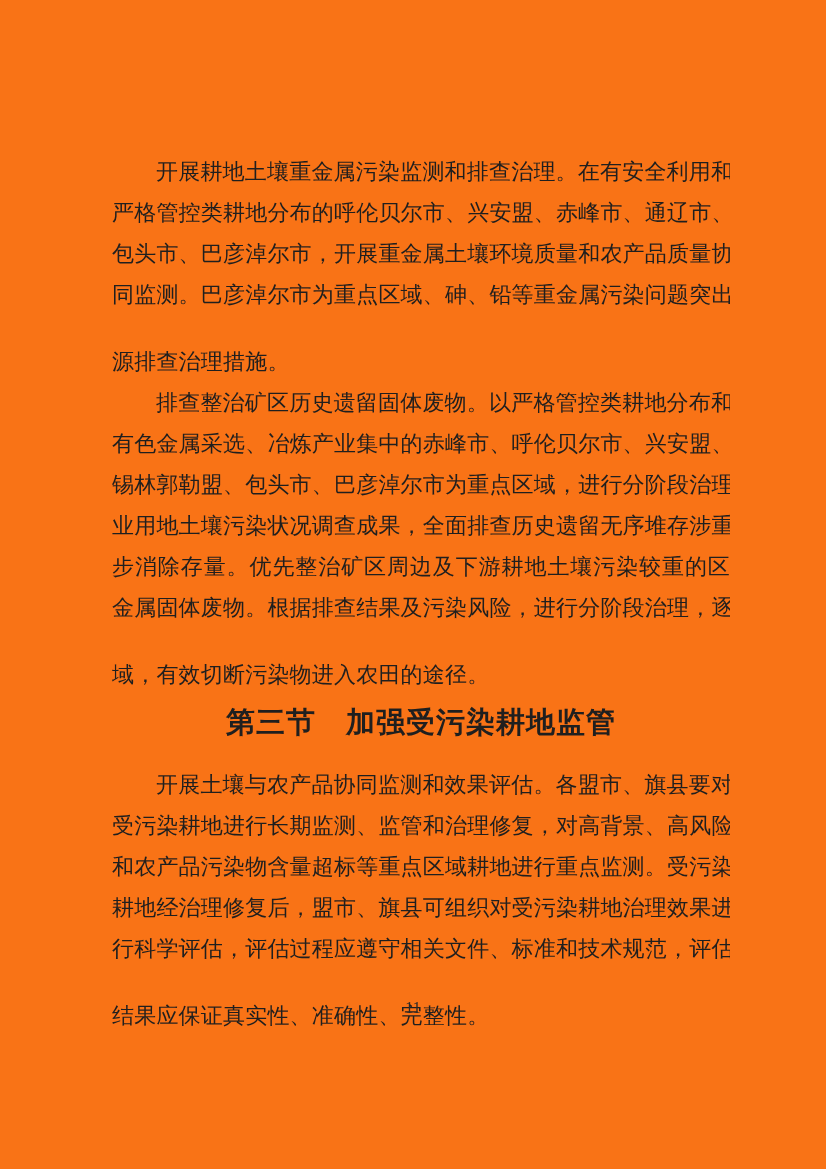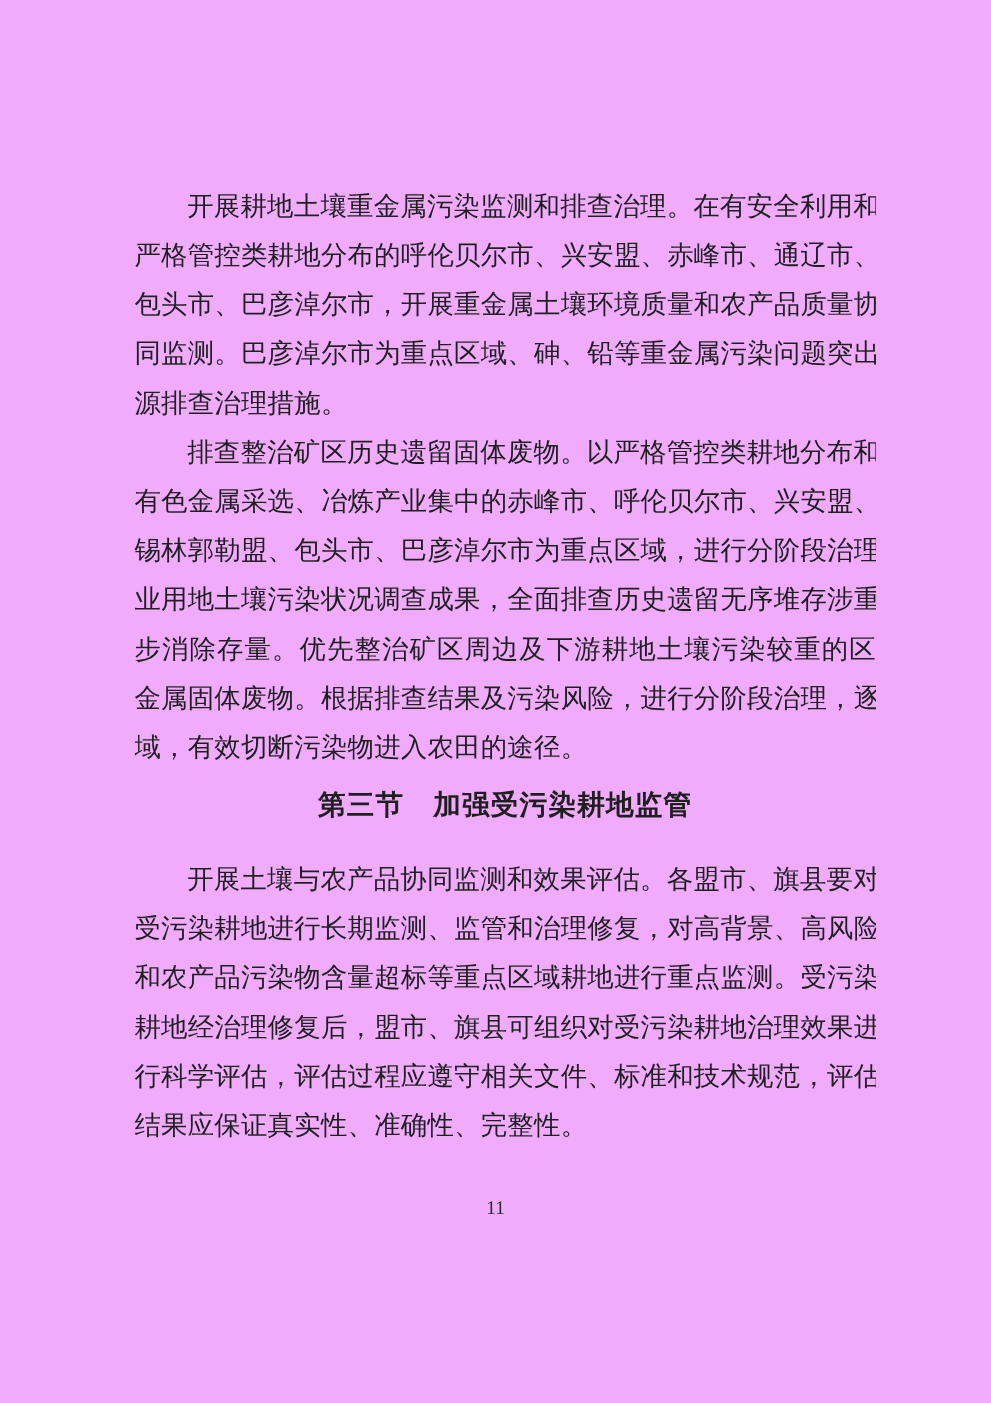--- a/index.html
+++ b/index.html
@@ -12,21 +12,21 @@
     height: 1169px;
     position: relative;
     font-family: "Liberation Serif", "DejaVu Serif", serif;
     color: #1f1f1f;
     overflow: hidden;
   }
   .page {
     position: absolute;
     left: 0; top: 0;
     width: 826px; height: 1169px;
-    background: #f0abfc;
+    background: #f97316;
   }
   .body-text {
     position: absolute;
     left: 112px;
     top: 151px;
     width: 618px;
   }
   .para { margin: 0; padding: 0; }
   .line {
     font-size: 22px;
@@ -38,23 +38,24 @@
     text-justify: inter-character;
     letter-spacing: 0.2px;
     overflow: hidden;
   }
   .line.first {
     text-indent: 2em;
   }
   .line.last {
     text-align: left;
     text-align-last: left;
+    margin-top: 26px;
   }
   .heading {
-    font-size: 23px;
+    font-size: 29px;
     font-weight: bold;
     line-height: 41px;
     height: 41px;
     text-align: center;
     margin: 7px 0 21px 0;
     letter-spacing: 1px;
   }
   .page-number {
     position: absolute;
     left: 0;

